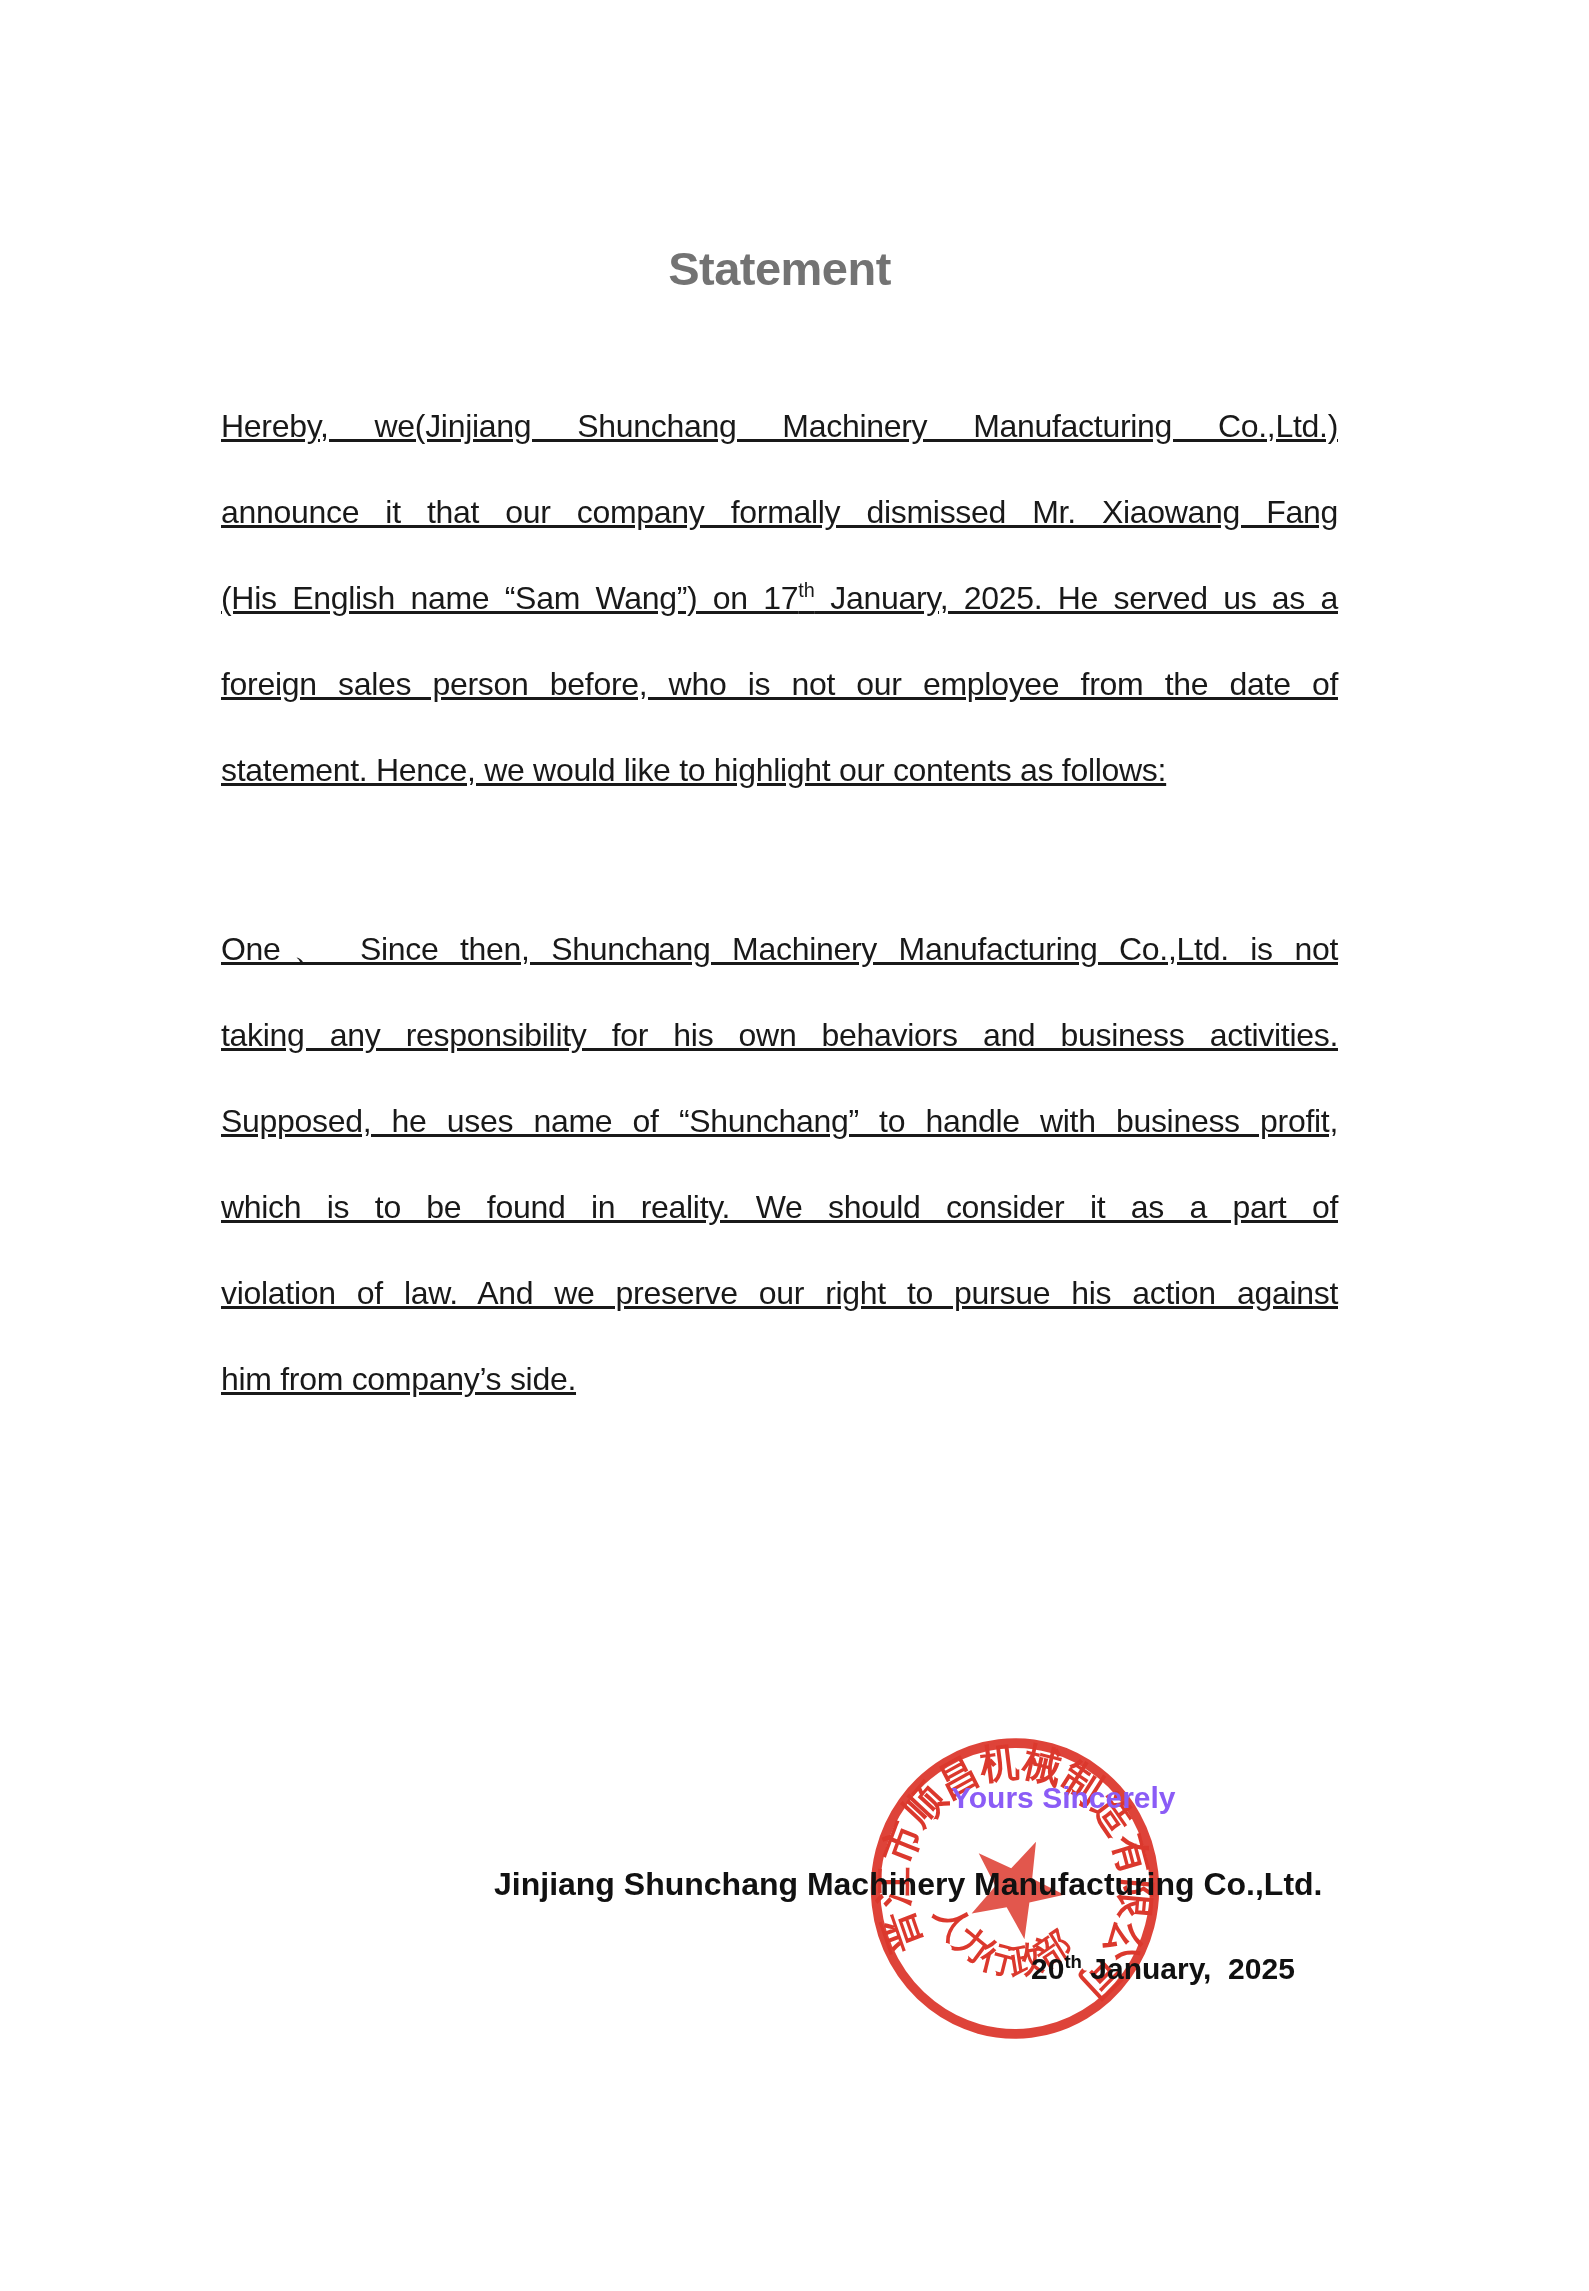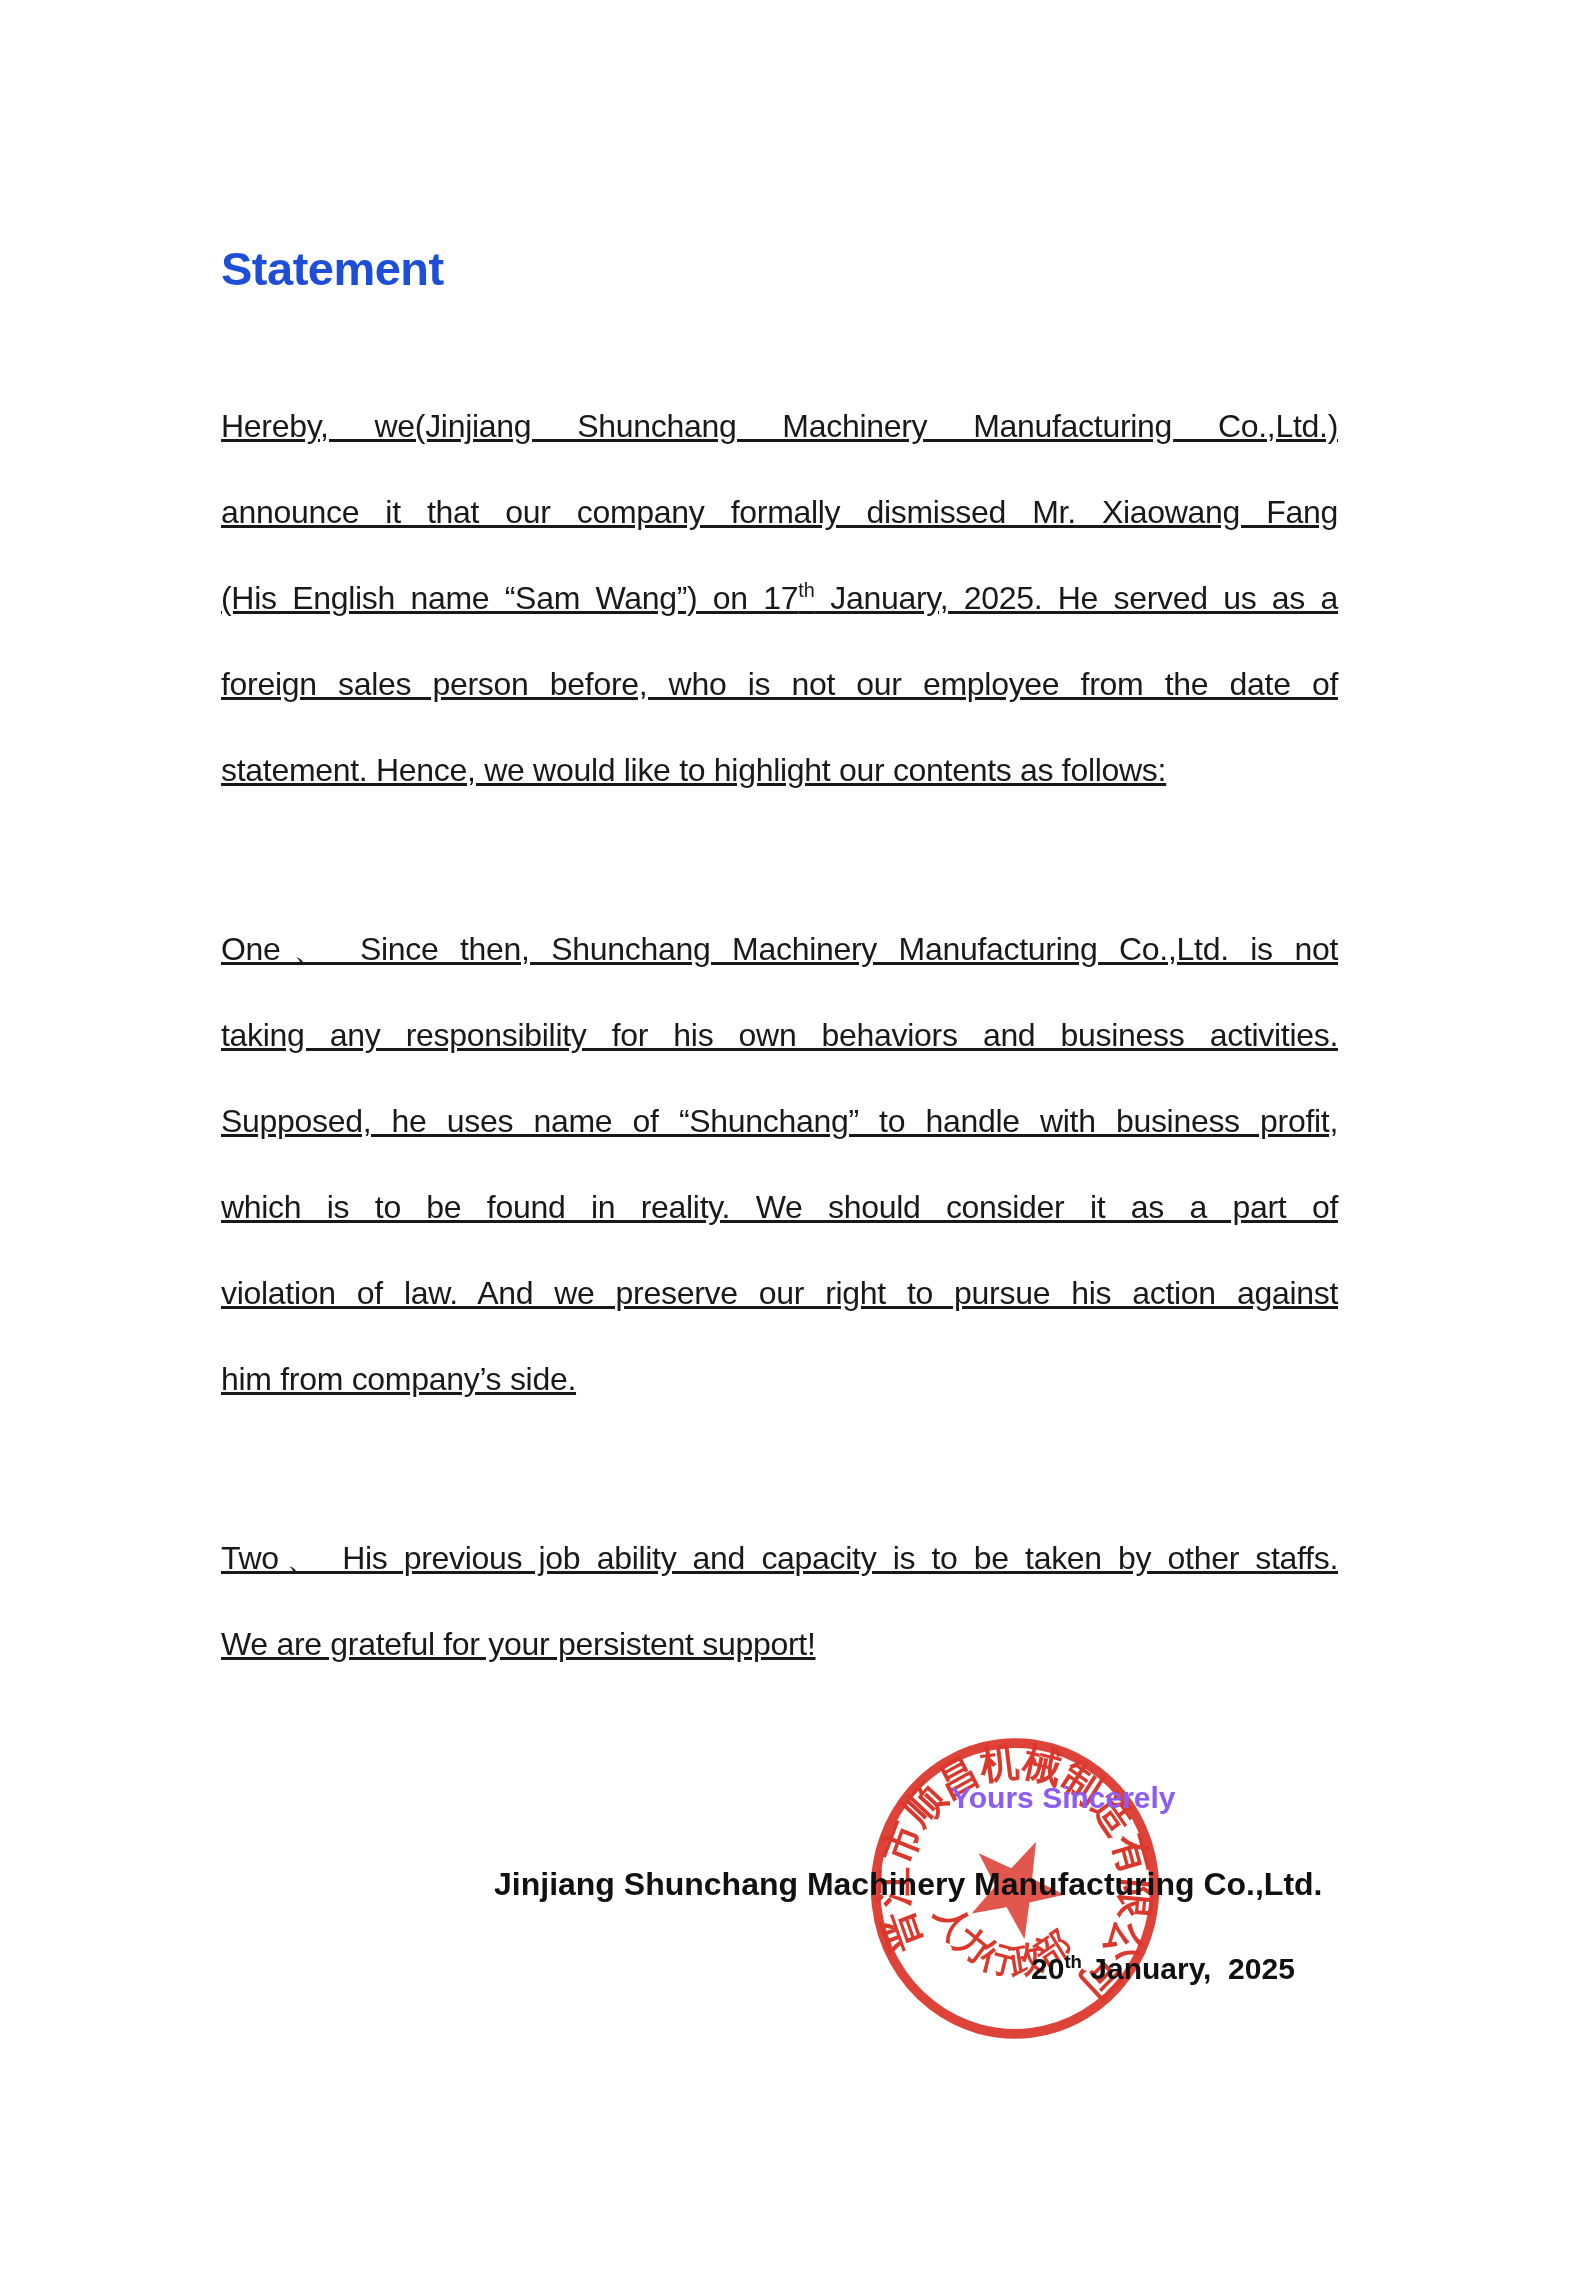--- a/index.html
+++ b/index.html
@@ -10,24 +10,25 @@
     background: #ffffff;
     font-family: "Liberation Sans", "DejaVu Sans", sans-serif;
     color: #191919;
     overflow: hidden;
   }
   .title {
     position: absolute;
     left: 221px;
     top: 241px;
     width: 1117px;
+    text-align: center;
     font-size: 47px;
     font-weight: 700;
     letter-spacing: -0.5px;
-    color: #1d4ed8;
+    color: #737373;
     z-index: 2;
   }
   .content {
     position: absolute;
     left: 221px;
     top: 383px;
     width: 1117px;
     font-size: 32px;
     letter-spacing: -0.3px;
     line-height: 86px;
@@ -113,24 +114,20 @@
       <div class="line last">statement. Hence, we would like to highlight our contents as follows:</div>
     </div>
     <div class="para">
       <div class="line">One、 Since then, Shunchang Machinery Manufacturing Co.,Ltd. is not</div>
       <div class="line">taking any responsibility for his own behaviors and business activities.</div>
       <div class="line">Supposed, he uses name of “Shunchang” to handle with business profit,</div>
       <div class="line">which is to be found in reality. We should consider it as a part of</div>
       <div class="line">violation of law. And we preserve our right to pursue his action against</div>
       <div class="line last">him from company’s side.</div>
     </div>
-    <div class="para">
-      <div class="line">Two、 His previous job ability and capacity is to be taken by other staffs.</div>
-      <div class="line last">We are grateful for your persistent support!</div>
-    </div>
   </div>
 
   <svg class="stamp" viewBox="0 0 360 360" preserveAspectRatio="none" aria-hidden="true">
     <g transform="rotate(15 180 180)">
       <circle cx="180" cy="180" r="163" fill="none" stroke="#d9281c" stroke-width="11" opacity="0.95"></circle>
       <path id="stamp-ring-path" d="M 91 269 A 126 126 0 1 1 269 269" fill="none"></path>
       <text class="ring-text">
         <textPath href="#stamp-ring-path" xlink:href="#stamp-ring-path" startOffset="0" textLength="585" lengthAdjust="spacingAndGlyphs">晋江市顺昌机械制造有限公司</textPath>
       </text>
       <polygon fill="#d9281c" opacity="0.85" points="190.1,122.9 196.5,164.0 237.4,171.9 200.3,190.8 205.4,232.1 176.0,202.7 138.3,220.3 157.2,183.2 128.8,152.8 169.9,159.3"></polygon>

